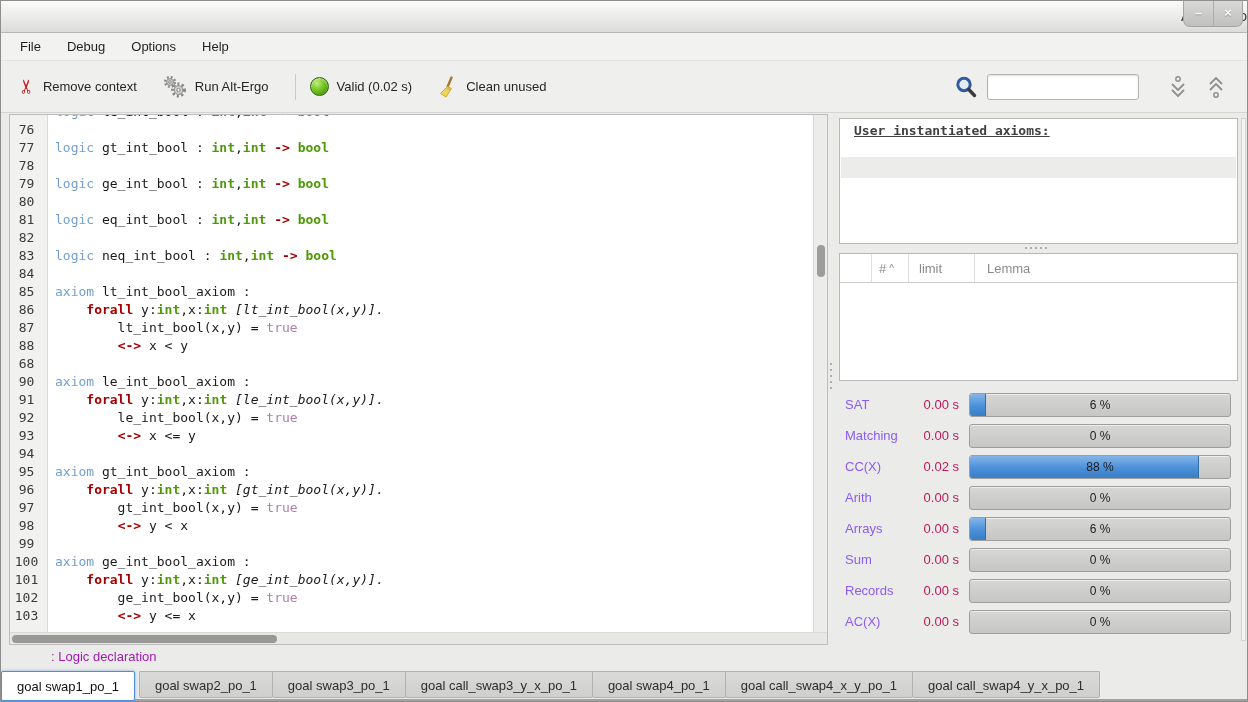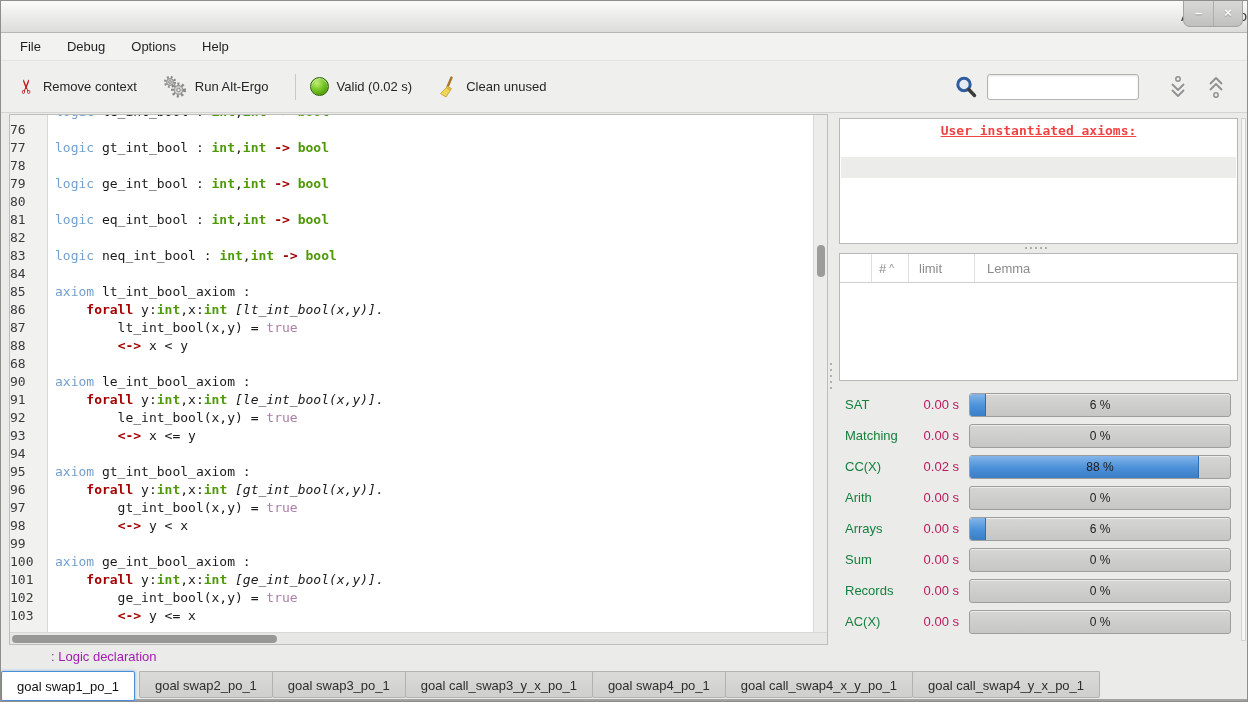--- a/index.html
+++ b/index.html
@@ -38,43 +38,43 @@
                box-shadow:inset 0 1px 2px rgba(0,0,0,.12); margin:0 14px 0 8px; padding:0 6px;
                font-size:13px; font-family:"Liberation Sans",sans-serif; color:#222; }
   .navbtn { width:26px; height:26px; display:flex; align-items:center; justify-content:center; margin-left:12px; }
 
   
   .codewrap { position:absolute; left:8px; top:113px; width:819px; height:531px;
               background:#fff; border:1px solid #bdbdbb; }
   .gutter { position:absolute; left:0; top:0; bottom:12px; width:38px; background:#f1f1f0;
             border-right:1px solid #d8d8d6; overflow:hidden; }
   .codecol { position:absolute; left:39px; top:0; right:14px; bottom:12px; overflow:hidden; background:#fff; }
-  .gline { height:18px; line-height:18px; text-align:left; padding-right:4px; color:#3a3a3a;
+  .gline { height:18px; line-height:18px; text-align:center; padding-right:4px; color:#3a3a3a;
            font:13px "DejaVu Sans Mono", monospace; }
   .cline { height:18px; line-height:18px; white-space:pre; padding-left:6px;
            font:13px "DejaVu Sans Mono", monospace; color:#1a1a1a; }
   .partial { height:7px; overflow:hidden; }
   .partial .wrap { display:block; margin-top:-11px; }
   .kw  { color:#729fcf; }
   .kwb { color:#a40000; font-weight:bold; }
   .ty  { color:#4e9a06; font-weight:bold; }
   .lit { color:#ad7fa8; }
   .trig{ font-style:italic; }
   .vscroll { position:absolute; right:0; top:0; bottom:12px; width:14px; background:#ececea;
              border-left:1px solid #d8d8d6; }
   .vthumb { position:absolute; left:3px; top:130px; width:8px; height:32px; background:#9c9c9a; border-radius:4px; }
   .hscroll { position:absolute; left:0; right:0; bottom:0; height:12px; background:#e7e7e5;
              border-top:1px solid #d8d8d6; }
   .hthumb { position:absolute; left:2px; top:2px; width:265px; height:8px; background:#989896; border-radius:4px; }
 
   
   .axioms { position:absolute; left:838px; top:117px; width:399px; height:126px; background:#fff;
             border:1px solid #b8b8b6; }
-  .axtitle { font:bold 13px "DejaVu Sans Mono", monospace; text-decoration:underline; color:#ef4444;
-             padding:4px 6px;text-align:center; }
+  .axtitle { font:bold 13px "DejaVu Sans Mono", monospace; text-decoration:underline; color:#404040;
+             padding:4px 14px; }
   .selrow { position:absolute; left:1px; right:1px; top:38px; height:21px; background:#ececeb; }
 
   .dotsh { position:absolute; left:1024px; top:246px; display:flex; gap:3px; }
   .dotsh i, .dotsv i { width:2px; height:2px; background:#9a9a98; border-radius:50%; display:block; }
   .dotsv { position:absolute; left:829px; top:362px; display:flex; flex-direction:column; gap:4px; }
 
   .lemma { position:absolute; left:838px; top:252px; width:399px; height:128px; background:#fff;
            border:1px solid #b8b8b6; }
   .lhdr { display:flex; height:29px; border-bottom:1px solid #cfcfcd; align-items:center;
           color:#8b8b89; font-size:13px; }
@@ -84,21 +84,21 @@
   .hc2 { width:66px; padding-left:10px; }
   .hc3 { flex:1; padding-left:12px; border-right:none; }
   .caret { font-size:10px; margin-left:3px; color:#8b8b89; }
 
   .rightstrip { position:absolute; left:1240px; top:117px; width:5px; height:523px;
                 background:#f6f6f5; border:1px solid #d2d2d0; }
 
   
   .stats { position:absolute; left:838px; top:388px; width:399px; }
   .srow { display:flex; align-items:center; height:31px; }
-  .slabel { width:76px; padding-left:6px; font-size:13px; color:#15803d; }
+  .slabel { width:76px; padding-left:6px; font-size:13px; color:#8b5cf6; }
   .stime { width:44px; text-align:right; font-size:13px; color:#be185d; margin-right:10px; }
   .sbar { position:relative; width:262px; height:24px; border:1px solid #9e9e9c; border-radius:3px;
           background:linear-gradient(#d6d6d4,#c6c6c4); box-shadow:inset 0 1px 0 rgba(255,255,255,.55);
           overflow:hidden; }
   .sfill { position:absolute; left:0; top:0; bottom:0;
            background:linear-gradient(#85b5e9,#4a90d9 55%,#3a7ec4);
            border-right:1px solid #2f6daf; border-radius:2px 0 0 2px; }
   .stext { position:absolute; inset:0; display:flex; align-items:center; justify-content:center;
            font-size:12px; color:#1c1c1c; }
 

